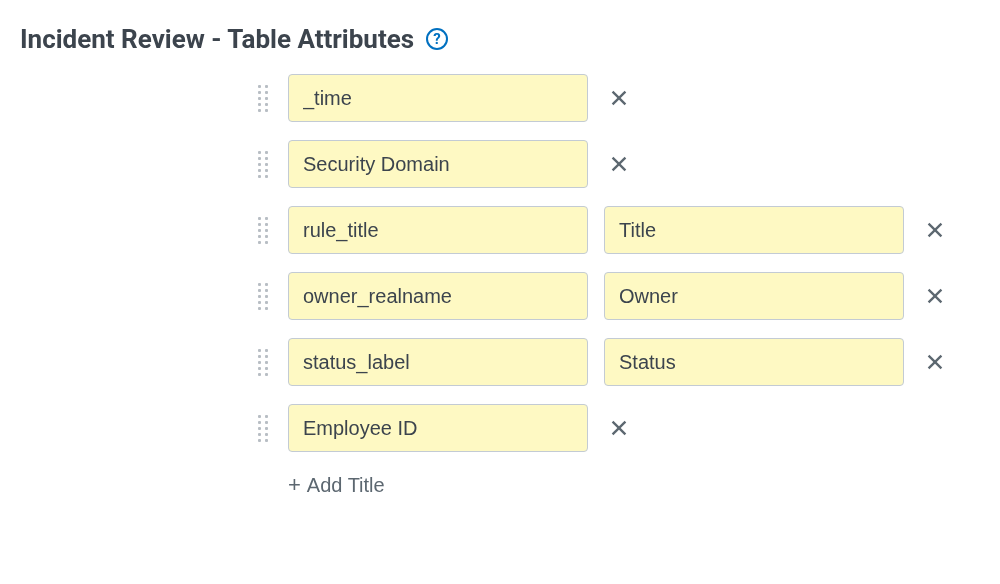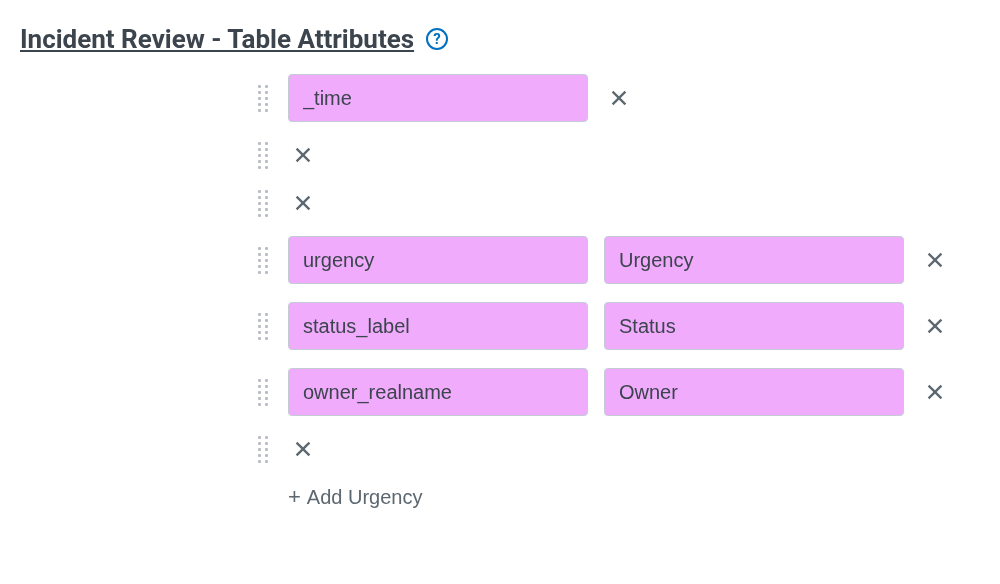--- a/index.html
+++ b/index.html
@@ -14,21 +14,20 @@
     .header {
       display: flex;
       align-items: center;
       gap: 12px;
       margin-bottom: 20px;
     }
     .page-title {
       font-size: 26px;
       font-weight: 700;
       color: #3c444d;
-      text-decoration: underline;
     }
     .help-icon {
       width: 22px;
       height: 22px;
       border: 2px solid #0070c0;
       border-radius: 50%;
       display: flex;
       align-items: center;
       justify-content: center;
       color: #0070c0;
@@ -64,21 +63,21 @@
       border-radius: 1px;
     }
     .field-input {
       width: 300px;
       height: 48px;
       border: 1px solid #c3cbd4;
       border-radius: 4px;
       padding: 0 14px;
       font-size: 20px;
       color: #3c444d;
-      background: #f0abfc;
+      background: #fef9c3;
       outline: none;
     }
     .remove-btn {
       background: none;
       border: none;
       cursor: pointer;
       padding: 4px;
       display: flex;
       align-items: center;
       justify-content: center;
@@ -146,64 +145,68 @@
         <span></span>
         <span></span>
         <span></span>
         <span></span>
         <span></span>
         <span></span>
         <span></span>
         <span></span>
         <span></span>
     </div>
-    <button class="remove-btn">
-      <svg viewBox="0 0 24 24" fill="none" stroke="currentColor" stroke-width="2.5">
-          <line x1="5" y1="5" x2="19" y2="19"></line>
-          <line x1="19" y1="5" x2="5" y2="19"></line>
-        </svg>
-    </button>
-  </div>
-
-  <div class="attr-row">
-    <div class="drag-handle">
-      <span></span>
-        <span></span>
-        <span></span>
-        <span></span>
-        <span></span>
-        <span></span>
-        <span></span>
-        <span></span>
-        <span></span>
-        <span></span>
-    </div>
-    <button class="remove-btn">
-      <svg viewBox="0 0 24 24" fill="none" stroke="currentColor" stroke-width="2.5">
-          <line x1="5" y1="5" x2="19" y2="19"></line>
-          <line x1="19" y1="5" x2="5" y2="19"></line>
-        </svg>
-    </button>
-  </div>
-
-  <div class="attr-row">
-    <div class="drag-handle">
-      <span></span>
-        <span></span>
-        <span></span>
-        <span></span>
-        <span></span>
-        <span></span>
-        <span></span>
-        <span></span>
-        <span></span>
-        <span></span>
-    </div>
-    <input class="field-input" value="urgency" style="">
-    <input class="field-input" value="Urgency" style="">
+    <input class="field-input" value="Security Domain" style="">
+    <button class="remove-btn">
+      <svg viewBox="0 0 24 24" fill="none" stroke="currentColor" stroke-width="2.5">
+          <line x1="5" y1="5" x2="19" y2="19"></line>
+          <line x1="19" y1="5" x2="5" y2="19"></line>
+        </svg>
+    </button>
+  </div>
+
+  <div class="attr-row">
+    <div class="drag-handle">
+      <span></span>
+        <span></span>
+        <span></span>
+        <span></span>
+        <span></span>
+        <span></span>
+        <span></span>
+        <span></span>
+        <span></span>
+        <span></span>
+    </div>
+    <input class="field-input" value="rule_title" style="">
+    <input class="field-input" value="Title" style="">
+    <button class="remove-btn">
+      <svg viewBox="0 0 24 24" fill="none" stroke="currentColor" stroke-width="2.5">
+          <line x1="5" y1="5" x2="19" y2="19"></line>
+          <line x1="19" y1="5" x2="5" y2="19"></line>
+        </svg>
+    </button>
+  </div>
+
+
+  <div class="attr-row">
+    <div class="drag-handle">
+      <span></span>
+        <span></span>
+        <span></span>
+        <span></span>
+        <span></span>
+        <span></span>
+        <span></span>
+        <span></span>
+        <span></span>
+        <span></span>
+    </div>
+    <input class="field-input" value="owner_realname" style="">
+    <input class="field-input" value="Owner" style="">
     <button class="remove-btn">
       <svg viewBox="0 0 24 24" fill="none" stroke="currentColor" stroke-width="2.5">
           <line x1="5" y1="5" x2="19" y2="19"></line>
           <line x1="19" y1="5" x2="5" y2="19"></line>
         </svg>
     </button>
   </div>
 
   <div class="attr-row">
     <div class="drag-handle">
@@ -234,49 +237,27 @@
         <span></span>
         <span></span>
         <span></span>
         <span></span>
         <span></span>
         <span></span>
         <span></span>
         <span></span>
         <span></span>
     </div>
-    <input class="field-input" value="owner_realname" style="">
-    <input class="field-input" value="Owner" style="">
-    <button class="remove-btn">
-      <svg viewBox="0 0 24 24" fill="none" stroke="currentColor" stroke-width="2.5">
-          <line x1="5" y1="5" x2="19" y2="19"></line>
-          <line x1="19" y1="5" x2="5" y2="19"></line>
-        </svg>
-    </button>
-  </div>
-
-  <div class="attr-row">
-    <div class="drag-handle">
-      <span></span>
-        <span></span>
-        <span></span>
-        <span></span>
-        <span></span>
-        <span></span>
-        <span></span>
-        <span></span>
-        <span></span>
-        <span></span>
-    </div>
+    <input class="field-input" value="Employee ID" style="">
     <button class="remove-btn">
       <svg viewBox="0 0 24 24" fill="none" stroke="currentColor" stroke-width="2.5">
           <line x1="5" y1="5" x2="19" y2="19"></line>
           <line x1="19" y1="5" x2="5" y2="19"></line>
         </svg>
     </button>
   </div>
 
 </div>
 
 <button class="add-column">
   <span class="plus">+</span>
-  <span>Add Urgency</span>
+  <span>Add Title</span>
 </button>
 
 </body></html>

